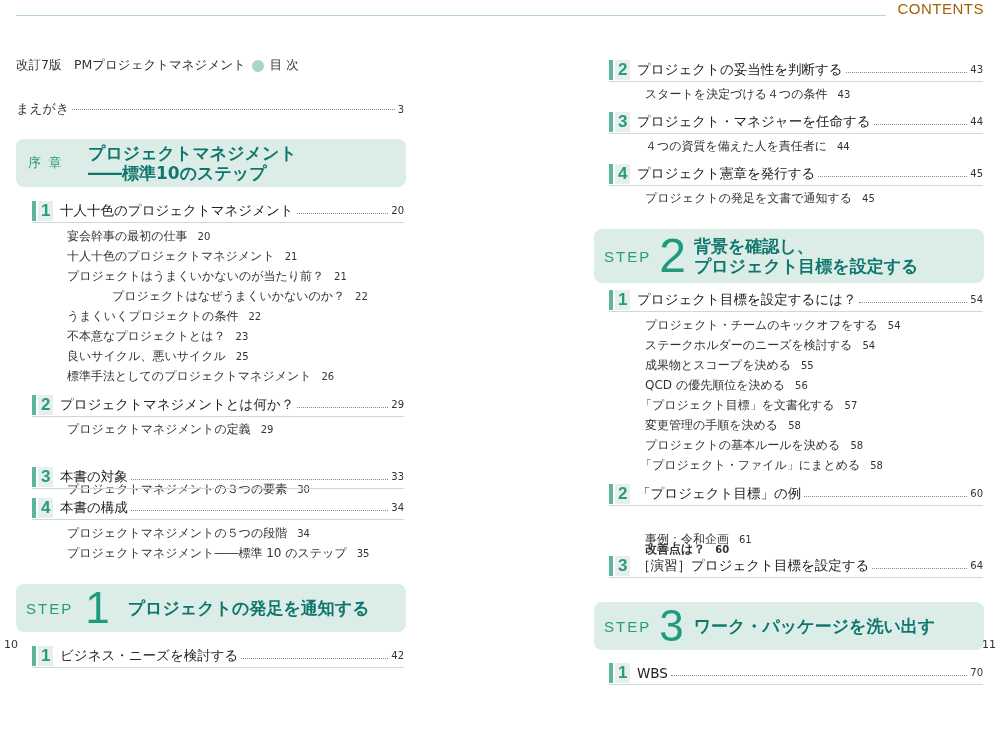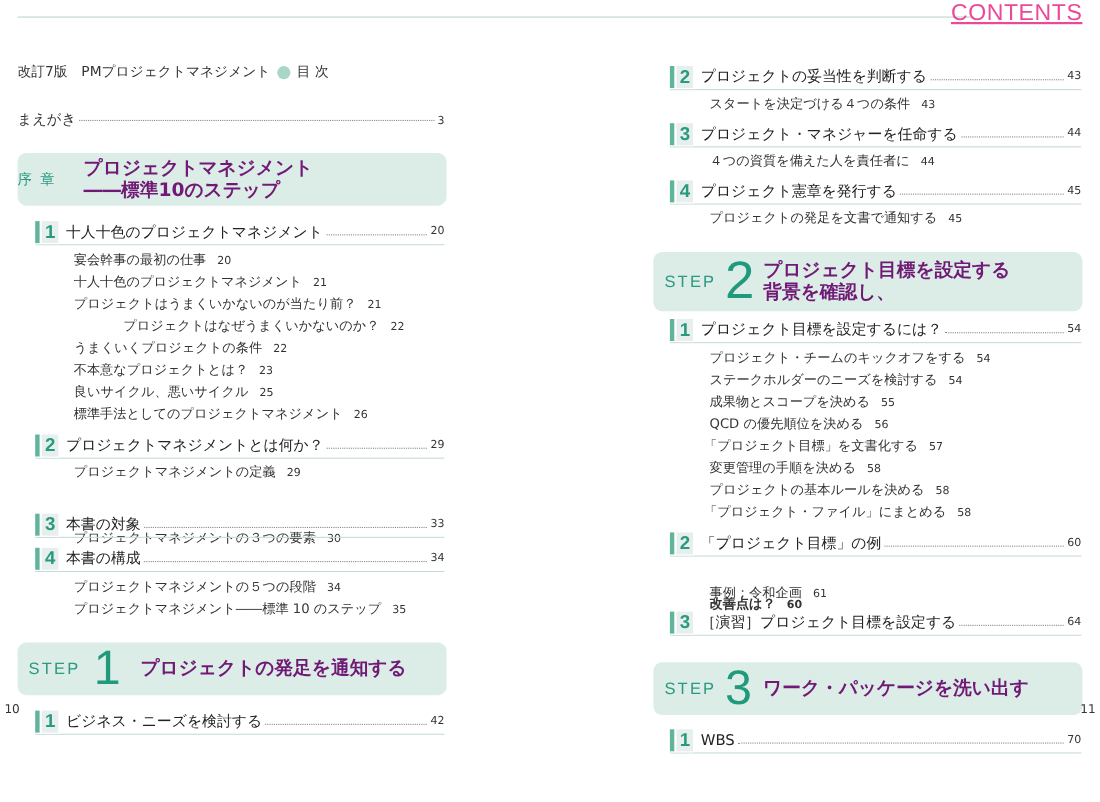--- a/index.html
+++ b/index.html
@@ -1,36 +1,36 @@
 <!DOCTYPE html>
 <html><head>
 <meta charset="utf-8">
 <style>
   * { box-sizing: border-box; margin: 0; padding: 0; }
   html, body { width: 1000px; height: 729px; background: #ffffff; overflow: hidden; }
   body { position: relative; font-family: "DejaVu Sans", "Liberation Sans", sans-serif; color: #333; }
 
   .header-rule { position: absolute; left: 16px; top: 15px; width: 870px; height: 1px; background: #b9d7d2; }
-  .contents-label { position: absolute; right: 16px; top: 0px; font-family: "Liberation Sans", sans-serif; font-size: 21px; color: #ec4899; letter-spacing: 0.5px; text-decoration: underline; }
+  .contents-label { position: absolute; right: 16px; top: 0px; font-family: "Liberation Sans", sans-serif; font-size: 15px; color: #a16207; letter-spacing: 0.5px; }
 
   .page { position: absolute; top: 0; height: 655px; }
   .page.left { left: 0; width: 500px; }
   .page.right { left: 500px; width: 500px; }
 
   .book-title { position: absolute; left: 16px; top: 57px; font-size: 12.5px; color: #333; display: flex; align-items: center; gap: 6px; }
   .book-title .dot { width: 12px; height: 12px; border-radius: 50%; background: #a9d6c9; display: inline-block; }
 
   .preface { position: absolute; left: 16px; top: 100px; width: 388px; display: flex; align-items: baseline; font-size: 13px; }
   .preface .leader { flex: 1; border-bottom: 1px dotted #888; margin: 0 3px; transform: translateY(-3px); }
   .preface .pg { font-size: 10px; }
 
   .chapter-box { position: absolute; background: #dcece7; border-radius: 8px; display: flex; align-items: center; }
   .chapter-box .prefix { color: #2a9a80; font-size: 13px; letter-spacing: 2px; font-family: "Liberation Sans", sans-serif; }
   .chapter-box .bignum { color: #1f9a7c; font-family: "Liberation Sans", sans-serif; font-weight: 300; font-size: 48px; line-height: 1; }
-  .chapter-box .title { color: #701a75; font-weight: bold; font-size: 17px; line-height: 1.2; }
+  .chapter-box .title { color: #0f766e; font-weight: bold; font-size: 17px; line-height: 1.2; }
 
   .section { position: absolute; display: flex; align-items: center; height: 24px; border-bottom: 1.5px solid #c8dcd7; }
   .section .num { width: 22px; height: 22px; display: flex; align-items: center; justify-content: flex-start; position: relative; background: linear-gradient(to right, #ffffff 0, #ffffff 0); }
   .section .num .bar { width: 4px; height: 20px; background: #5fb59a; margin-right: 2px; }
   .section .num .digit { font-family: "Liberation Sans", sans-serif; font-weight: bold; font-size: 17px; color: #2a9a7e; background: #e6efed; padding: 0 3px; line-height: 20px; }
   .section .label { font-size: 13.5px; color: #222; margin-left: 6px; white-space: nowrap; }
   .section .leader { flex: 1; border-bottom: 1px dotted #888; margin: 0 3px; transform: translateY(3px); }
   .section .pg { font-size: 10px; color: #333; }
 
   .sub { position: absolute; font-size: 12px; color: #333; white-space: nowrap; }
@@ -50,21 +50,21 @@
     <span class="dot"></span>
     <span>目 次</span>
   </div>
 
   <div class="preface">
     <span>まえがき</span>
     <span class="leader"></span>
     <span class="pg">3</span>
   </div>
 
-  <div class="chapter-box" style="left:16px;top:139px;width:390px;height:48px;">
+  <div class="chapter-box" style="left:16px;top:139px;width:390px;height:48px;padding-left:12px;">
     <span class="prefix" style="width:48px;">序 章</span>
     <div style="margin-left:12px;">
       <div class="title">プロジェクトマネジメント</div>
       <div class="title">――標準10のステップ</div>
     </div>
   </div>
 
   <div class="section" style="left:32px;top:199px;width:372px;">
     <span class="num">
         <span class="bar"></span>
@@ -167,22 +167,22 @@
     <span class="label">プロジェクト憲章を発行する</span>
     <span class="leader"></span>
     <span class="pg">45</span>
   </div>
   <div class="sub" style="left:145px;top:190px;"><span>プロジェクトの発足を文書で通知する</span><span class="pg">45</span></div>
 
   <div class="chapter-box" style="left:94px;top:229px;width:390px;height:54px;padding-left:10px;">
     <span class="prefix" style="font-size:15px;">STEP</span>
     <span class="bignum" style="margin-left:8px;font-size:48px;">2</span>
     <div style="margin-left:8px;">
+      <div class="title">背景を確認し、</div>
       <div class="title">プロジェクト目標を設定する</div>
-      <div class="title">背景を確認し、</div>
     </div>
   </div>
 
   <div class="section" style="left:109px;top:288px;width:374px;">
     <span class="num">
         <span class="bar"></span>
         <span class="digit">1</span>
       </span>
     <span class="label">プロジェクト目標を設定するには？</span>
     <span class="leader"></span>

